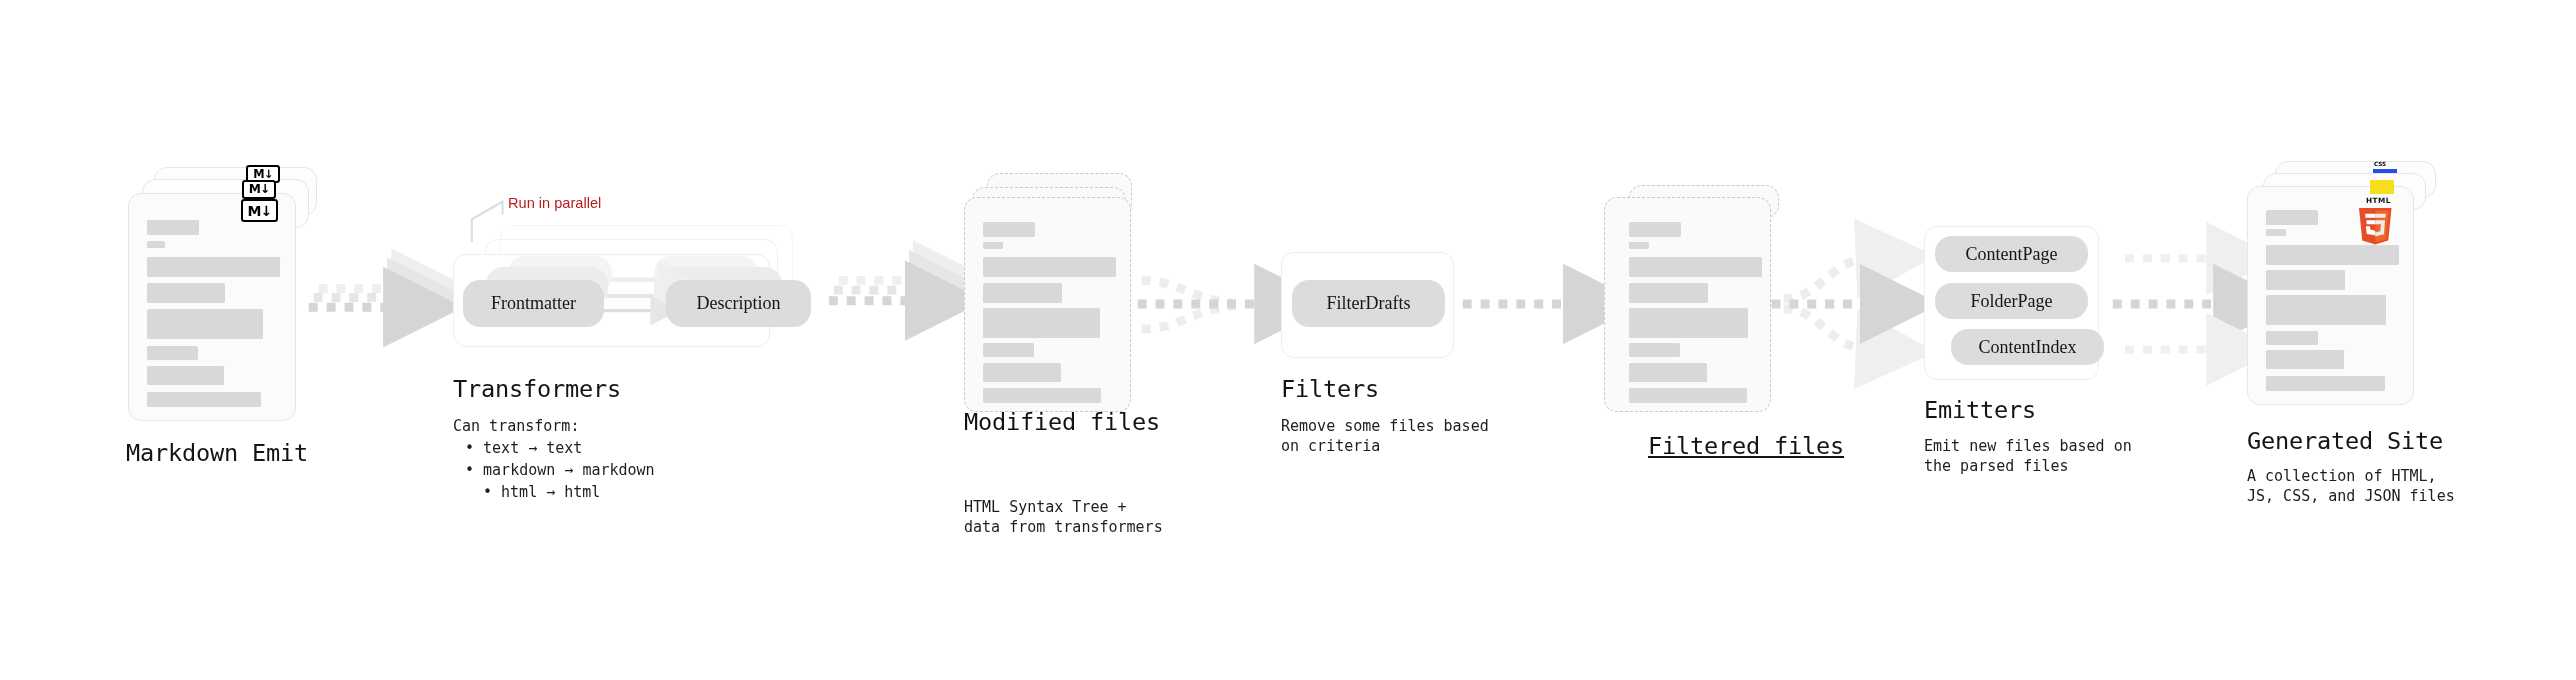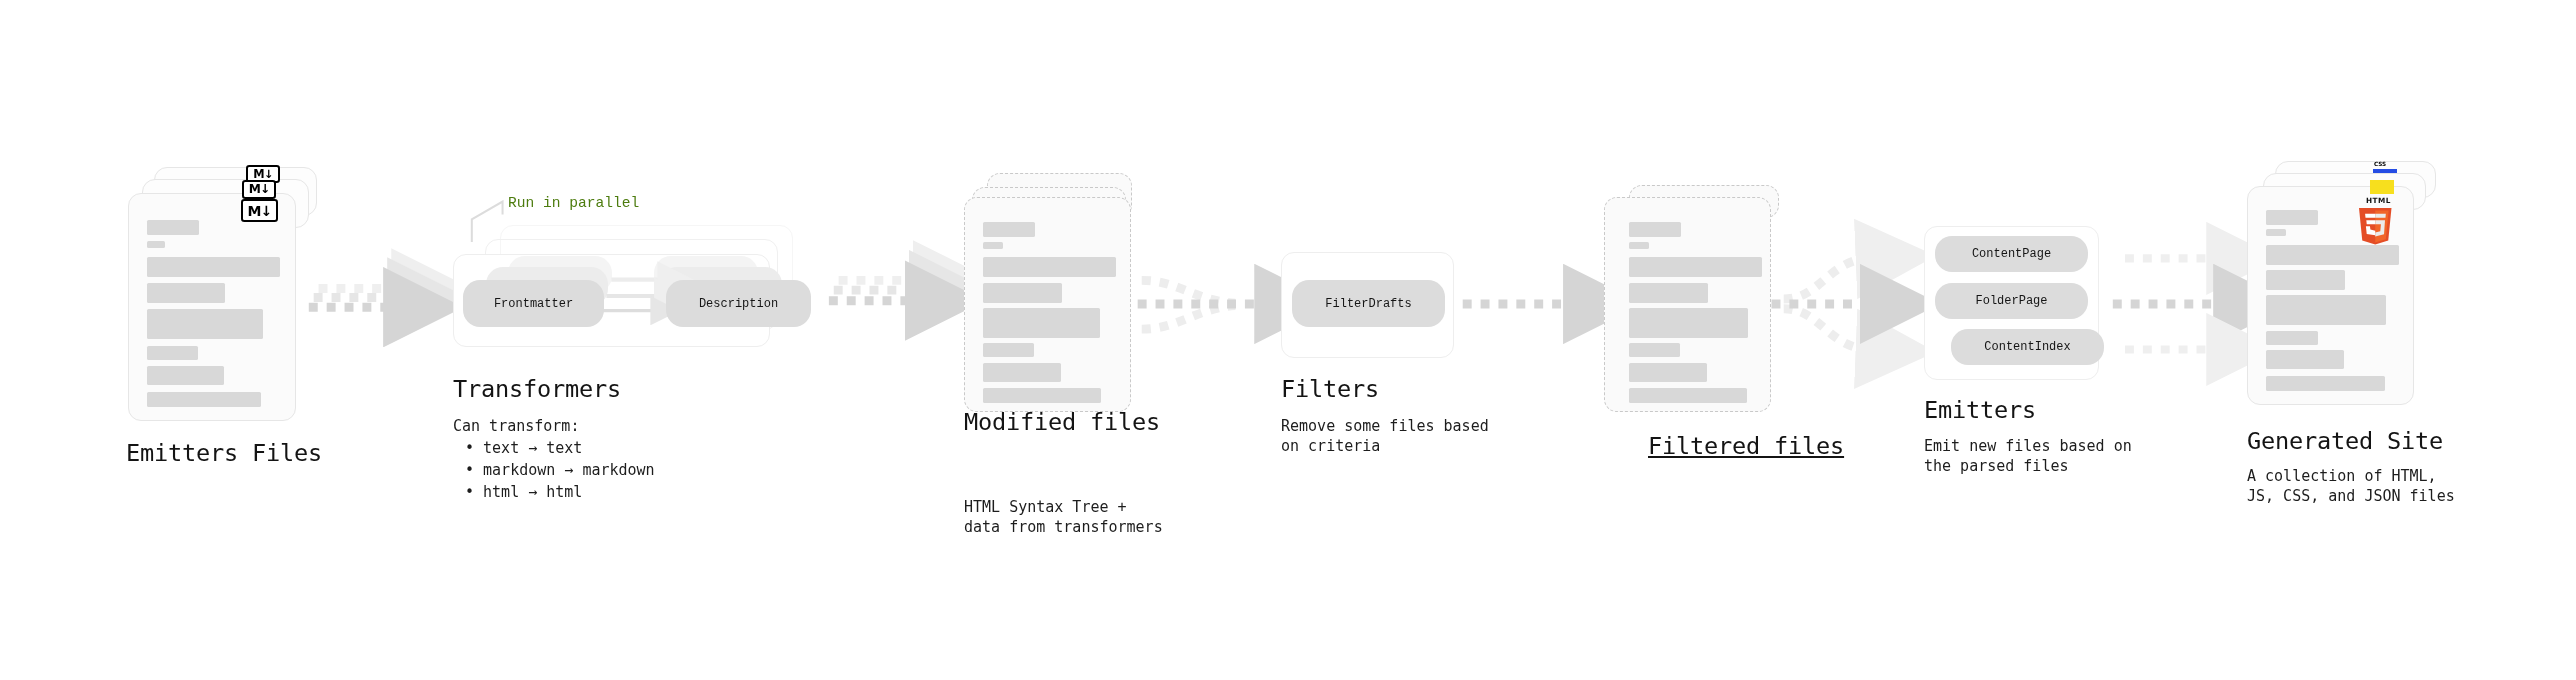--- a/index.html
+++ b/index.html
@@ -58,36 +58,36 @@
     background: #ffffff;
   }
   .groupbox.ghost1 { border-color: #f0f0f0; background: transparent; }
   .groupbox.ghost2 { border-color: #f6f6f6; background: transparent; }
 
   .pill {
     position: absolute;
     background: #dcdcdc;
     border-radius: 17px;
     color: #151515;
-    font-size: 12px;
+    font-size: 18px;
     display: flex;
     align-items: center;
     justify-content: center;
     white-space: nowrap;
-    font-family: Liberation Mono, monospace;
+    font-family: Liberation Serif, serif;
   }
   .pill.g1 { background: #ececec; color: transparent; }
   .pill.g2 { background: #f4f4f4; color: transparent; }
 
   .run-parallel {
     position: absolute;
     font-size: 14.6px;
-    color: #4d7c0f;
+    color: #b91c1c;
     white-space: nowrap;
-    font-family: Liberation Mono, monospace;
+    font-family: Liberation Sans, sans-serif;
   }
 
   
   .md-badge {
     position: absolute;
     border: 2.4px solid #000;
     border-radius: 3.3px;
     background: #fff;
     color: #000;
     font-weight: bold;
@@ -180,21 +180,21 @@
       <div class="bar" style="left:18px; top:115px; width:116px; height:30px;"></div>
       <div class="bar" style="left:18px; top:152px; width:51px; height:14px;"></div>
       <div class="bar" style="left:18px; top:172px; width:77px; height:18.7px;"></div>
       <div class="bar" style="left:18px; top:198px; width:114px; height:14.6px;"></div>
     </div>
 
     <div class="md-badge" style="left:246px; top:165px; width:34px; height:18px; border-width:2.4px; font-size:11.4px;">M↓</div>
     <div class="md-badge" style="left:242px; top:180px; width:34px; height:18.7px; border-width:2.4px; font-size:12.2px;">M↓</div>
     <div class="md-badge" style="left:241px; top:199px; width:37px; height:23px;">M↓</div>
 
-    <div class="label-title" style="left:126px; top:439px;">Emitters Files</div>
+    <div class="label-title" style="left:126px; top:439px;">Markdown Emit</div>
   </div>
 
   <div>
 
     <svg class="arrows" width="244" height="89" style="left:455px; top:187px;" viewBox="0 0 300 110">
       <path d="M20,68 L20,40 L58,18 L58,34" fill="none" stroke="#dcdcdc" stroke-width="2.5"></path>
     </svg>
     <div class="run-parallel" style="left:508px; top:195px;">Run in parallel</div>
 
     <div class="groupbox ghost2" style="left:500px; top:225px; width:293px; height:89px;"></div>
@@ -212,21 +212,21 @@
       <line x1="-10" y1="62" x2="58" y2="62" stroke="#dddddd" stroke-width="4" marker-end="url(#ah-mid)"></line>
     </svg>
 
     <div class="pill" style="left:463px; top:280px; width:141px; height:47px;">Frontmatter</div>
     <div class="pill" style="left:666px; top:280px; width:145px; height:47px;">Description</div>
 
     <div class="label-title" style="left:453px; top:375px;">Transformers</div>
     <div class="label-sub" style="left:453px; top:416px;">Can transform:</div>
     <div class="label-sub" style="left:465px; top:438px;">• text → text</div>
     <div class="label-sub" style="left:465px; top:460px;">• markdown → markdown</div>
-    <div class="label-sub" style="left:465px; top:482px;">• html → html</div>
+    <div class="label-sub" style="left:483px; top:482px;">• html → html</div>
   </div>
 
   <div>
     <div class="doccard dashed" style="left:987px; top:173px; width:145px; height:45px;"></div>
     <div class="doccard dashed" style="left:972px; top:187px; width:154px; height:45px;"></div>
     <div class="doccard dashed" style="left:964px; top:197px; width:167px; height:215px;">
       <div class="bar" style="left:18px; top:24.4px; width:52px; height:14.6px;"></div>
       <div class="bar" style="left:18px; top:44px; width:19.5px; height:7.3px;"></div>
       <div class="bar" style="left:18px; top:59px; width:133px; height:19.5px;"></div>
       <div class="bar" style="left:18px; top:85px; width:79px; height:19.5px;"></div>

